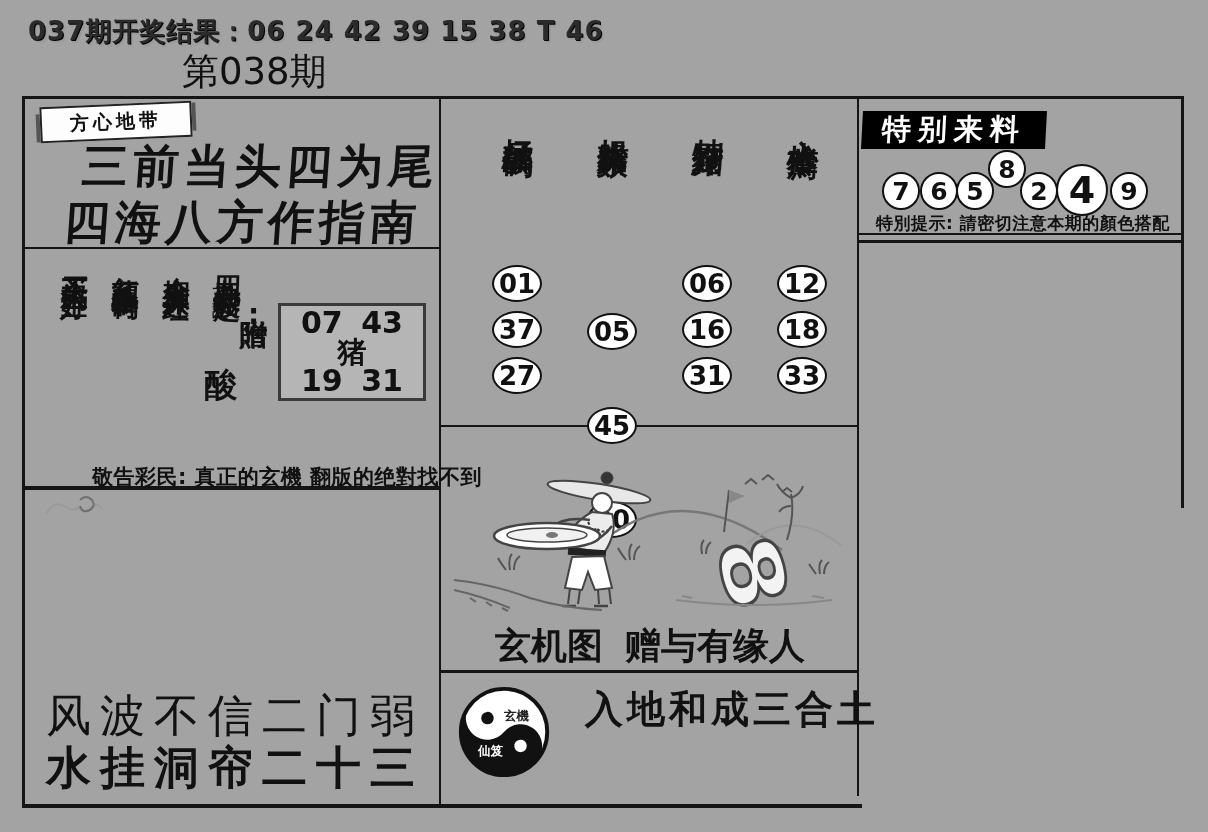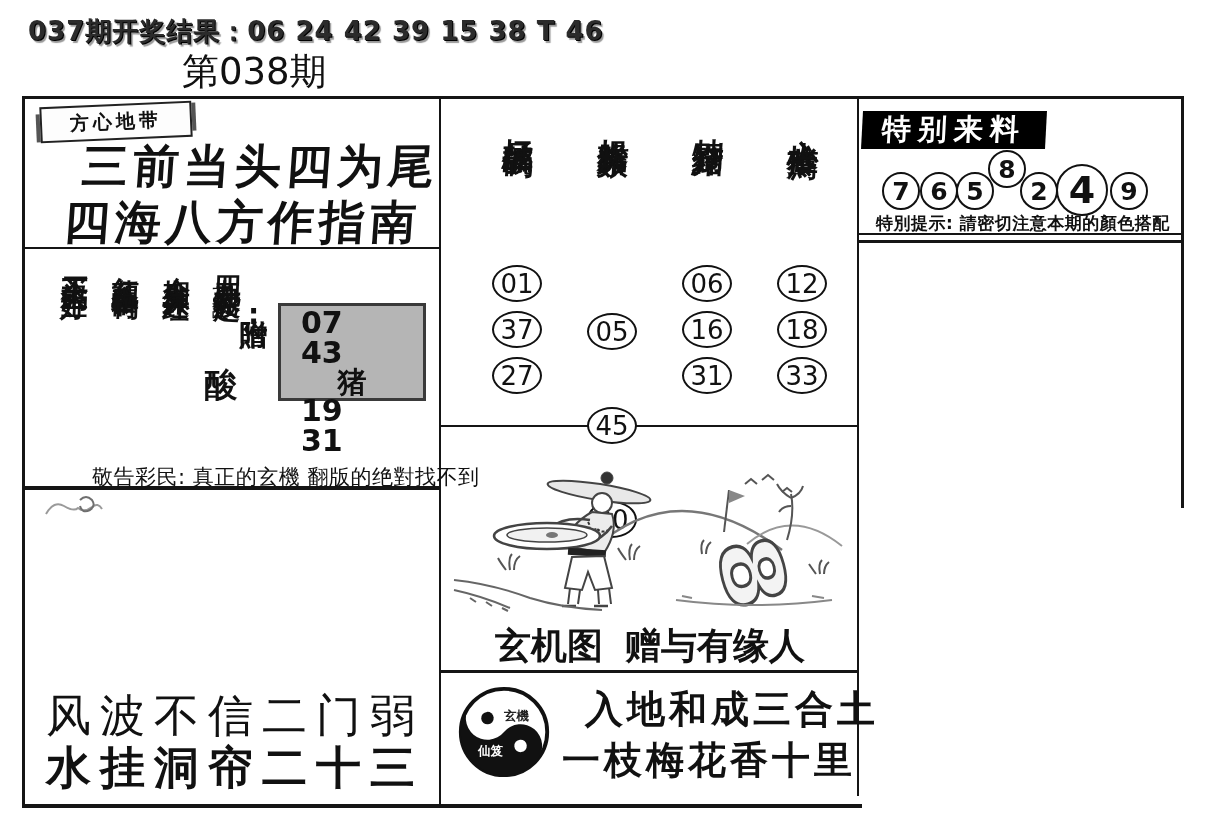--- a/index.html
+++ b/index.html
@@ -1,17 +1,17 @@
 <!DOCTYPE html>
 <html><head>
 <meta charset="utf-8">
 <style>
   html,body{margin:0;padding:0;background:#e9e9e9;}
   #page{
-    position:relative;width:1208px;height:832px;background:#ffffff;
+    position:relative;width:1208px;height:832px;background:#a3a3a3;
     font-family:"DejaVu Sans",sans-serif;color:#111;overflow:hidden;
   }
   .abs{position:absolute;}
   .line{position:absolute;background:#151515;}
 
   
   .prev-result{
     left:28px;top:14px;font-size:26px;font-weight:900;letter-spacing:1px;
     color:#2b2b2b;text-shadow:1px 1px 0 #000,2.5px 2.5px 1px #9a9a9a;
     font-family:"DejaVu Sans",sans-serif;
@@ -41,43 +41,43 @@
   }
   .memo{left:198px;top:280px;writing-mode:vertical-rl;text-orientation:upright;
     font-size:17px;letter-spacing:2px;font-weight:500;}
   .memo-char{font-size:33px;font-weight:bold;margin-top:10px;}
   .gift-label{left:234px;top:298px;writing-mode:vertical-rl;text-orientation:upright;
     font-size:28px;font-weight:bold;}
   .gift-box{
     left:278px;top:303px;width:148px;height:98px;background:#b5b5b5;border:3px solid #3a3a3a;
     display:flex;flex-direction:column;justify-content:space-between;padding:2px 0;box-sizing:border-box;
   }
-  .gift-row{display:flex;justify-content:space-between;padding:0 20px;font-size:30px;font-weight:bold;line-height:30px;flex-direction:column;}
+  .gift-row{display:flex;justify-content:space-between;padding:0 20px;font-size:30px;font-weight:bold;line-height:30px;}
   .gift-zodiac{text-align:center;font-size:29px;font-weight:bold;line-height:28px;}
 
-  .notice{left:92px;top:463px;font-size:21px;font-weight:normal;letter-spacing:0.5px;}
+  .notice{left:92px;top:463px;font-size:21px;font-weight:bold;letter-spacing:0.5px;}
   .paragraph{
     left:36px;top:513px;width:402px;font-size:17px;line-height:25.5px;
     font-weight:500;text-indent:2em;text-align:justify;color:#1c1c1c;
   }
   .lpoem1{left:46px;top:686px;font-size:45px;font-weight:normal;letter-spacing:9px;
     font-family:"DejaVu Serif","Liberation Serif",serif;}
   .lpoem2{left:46px;top:738px;font-size:45px;font-weight:bold;letter-spacing:9px;
     font-family:"DejaVu Serif","Liberation Serif",serif;}
 
   
   .tip-col{position:absolute;top:114px;width:62px;display:flex;flex-direction:column;align-items:center;}
   .tip-head{
     writing-mode:vertical-rl;text-orientation:upright;font-size:31px;font-weight:900;
     letter-spacing:3px;height:142px;font-family:"DejaVu Serif","Liberation Serif",serif;
     transform:skewX(-3deg);
   }
   .num-circle{
     width:46px;height:33px;border:2.5px solid #111;border-radius:50%;margin-top:9px;
-    display:flex;align-items:center;justify-content:center;font-size:26px;font-weight:normal;background:#fff;
+    display:flex;align-items:center;justify-content:center;font-size:26px;font-weight:bold;background:#fff;
   }
   .tc1{left:486px;} .tc2{left:581px;gap:48px;} .tc3{left:676px;} .tc4{left:771px;}
 
   .mystery{left:452px;top:432px;}
   .caption{left:442px;top:622px;width:416px;text-align:center;font-size:36px;font-weight:bold;
     font-family:"DejaVu Serif","Liberation Serif",serif;white-space:nowrap;}
   .caption .gap{display:inline-block;width:22px;}
 
   .taiji{left:456px;top:684px;}
   .mpoem1{left:562px;top:684px;font-size:38px;font-weight:bold;letter-spacing:4px;
@@ -257,21 +257,20 @@
     <circle cx="50" cy="50" r="45" fill="#fff" stroke="#111" stroke-width="4"></circle>
     <g transform="rotate(-50 50 50)">
       <path d="M50 5 A45 45 0 0 0 50 95 A22.5 22.5 0 0 0 50 50 A22.5 22.5 0 0 1 50 5 Z" fill="#111"></path>
       <circle cx="50" cy="27.5" r="6.5" fill="#111"></circle>
       <circle cx="50" cy="72.5" r="6.5" fill="#fff"></circle>
     </g>
     <text x="63" y="38" font-size="13" fill="#222" font-weight="bold" text-anchor="middle" font-family="DejaVu Sans, sans-serif">玄機</text>
     <text x="36" y="74" font-size="13" fill="#fff" font-weight="bold" text-anchor="middle" font-family="DejaVu Sans, sans-serif">仙笈</text>
   </svg>
   <div class="abs mpoem1">入地和成三合土</div>
-  <div class="abs mpoem2">一枝梅花香十里</div>
 
   <div class="abs special-box">特别来料</div>
   <div class="sp-circle sp1">7</div>
   <div class="sp-circle sp2">6</div>
   <div class="sp-circle sp3">5</div>
   <div class="sp-circle sp4">8</div>
   <div class="sp-circle sp5">2</div>
   <div class="sp-circle sp6">4</div>
   <div class="sp-circle sp7">9</div>
   <div class="abs sp-tip">特別提示: 請密切注意本期的顏色搭配</div>

